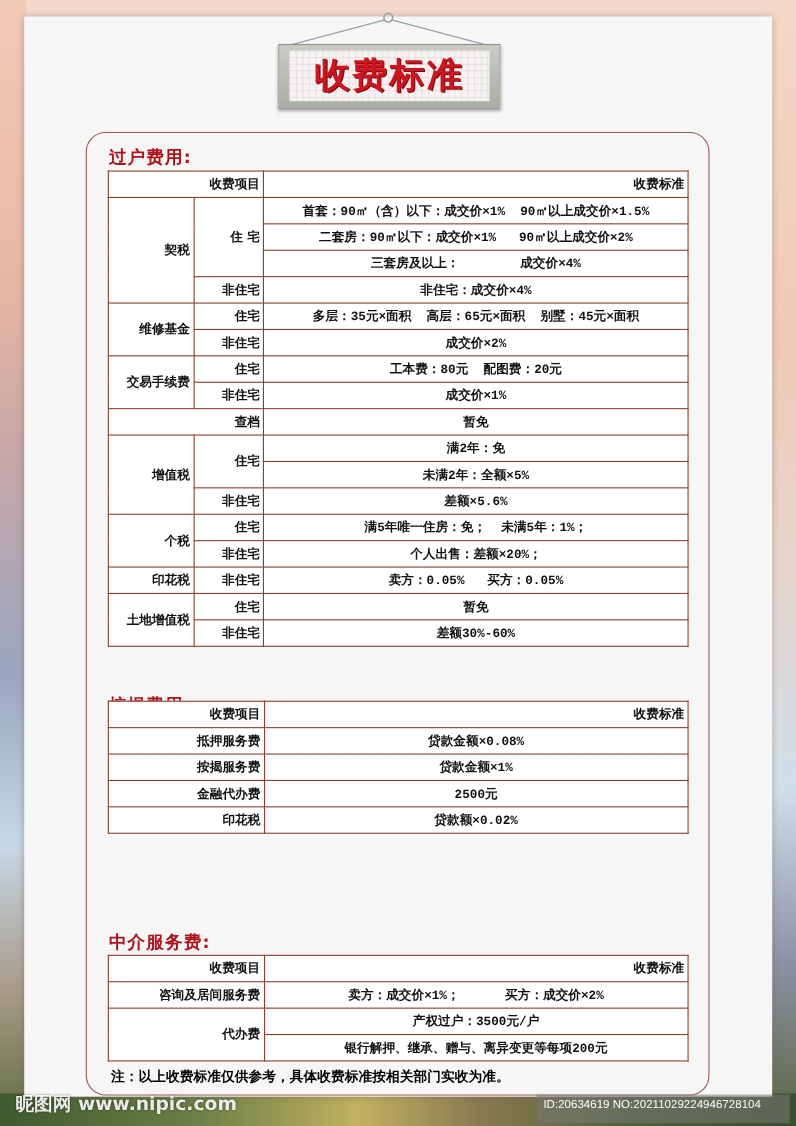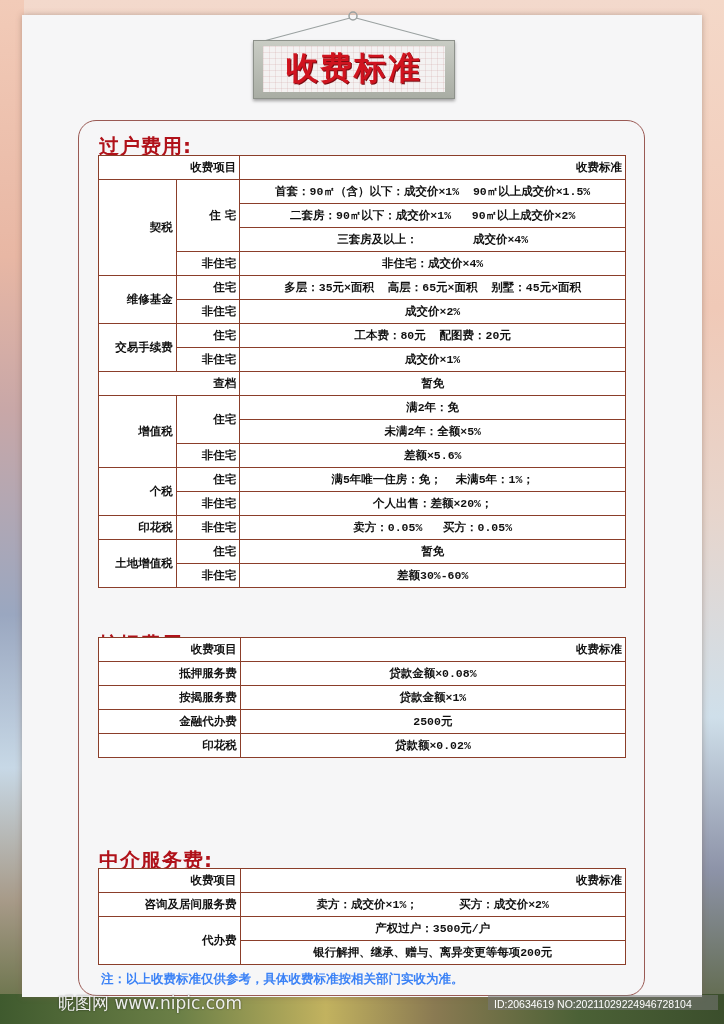--- a/index.html
+++ b/index.html
@@ -47,44 +47,44 @@
     font-family:"DejaVu Serif","Liberation Serif",serif;
     font-weight:bold; font-size:32px; color:#d0141f; letter-spacing:2px;
     text-shadow:1px 1px 0 #7a0c12;
   }
   .frame {
     position:absolute; left:78px; top:120px; width:567px; height:876px;
     border:1.5px solid #9a5a54; border-radius:18px;
     box-sizing:border-box;
   }
   .section-title {
-    position:absolute; left:99px; font-weight:bold; font-size:20px; color:#b0121a;
+    position:absolute; left:99px; font-weight:bold; font-size:16px; color:#b0121a;
     letter-spacing:1px;
   }
   table.fee {
     position:absolute; left:98px; border-collapse:collapse; background:#fff;
     font-size:11.5px; font-weight:bold; color:#111;
   }
   table.fee td {
     border:1.5px solid #8b3e2a; height:24px; padding:0 3px; box-sizing:border-box;
   }
   table.fee td.c { text-align:right; }
   table.fee td.l { text-align:center; white-space:pre;font-family:Liberation Mono, monospace; }
   .note {
     position:absolute; left:101px; top:971px;
     font-family:"DejaVu Serif","Liberation Serif",serif;
-    font-weight:bold; font-size:12.5px; color:#3b82f6;
+    font-weight:bold; font-size:12.5px; color:#000000;
   }
   .wm-left {
     position:absolute; left:14px; top:992px;
-    font-size:17px; font-weight:normal; color:rgba(255,255,255,0.9);
-    text-shadow:0 0 2px rgba(0,0,0,0.6); letter-spacing:0px;margin-left:44px;
+    font-size:17px; font-weight:bold; color:rgba(255,255,255,0.9);
+    text-shadow:0 0 2px rgba(0,0,0,0.6); letter-spacing:0px;
   }
   .wm-right {
-    position:absolute; left:488px; top:995px; width:230px; height:15px;
+    position:absolute; left:488px; top:995px; width:230px; height:26px;
     background:rgba(120,120,120,0.55); color:#fff; font-size:10.5px;
     line-height:18px; padding-left:6px; box-sizing:border-box;
     font-family:"Liberation Sans",sans-serif;
   }
 </style>
 </head>
 <body>
 
 <div class="bg-left"></div>
 <div class="bg-right"></div>

